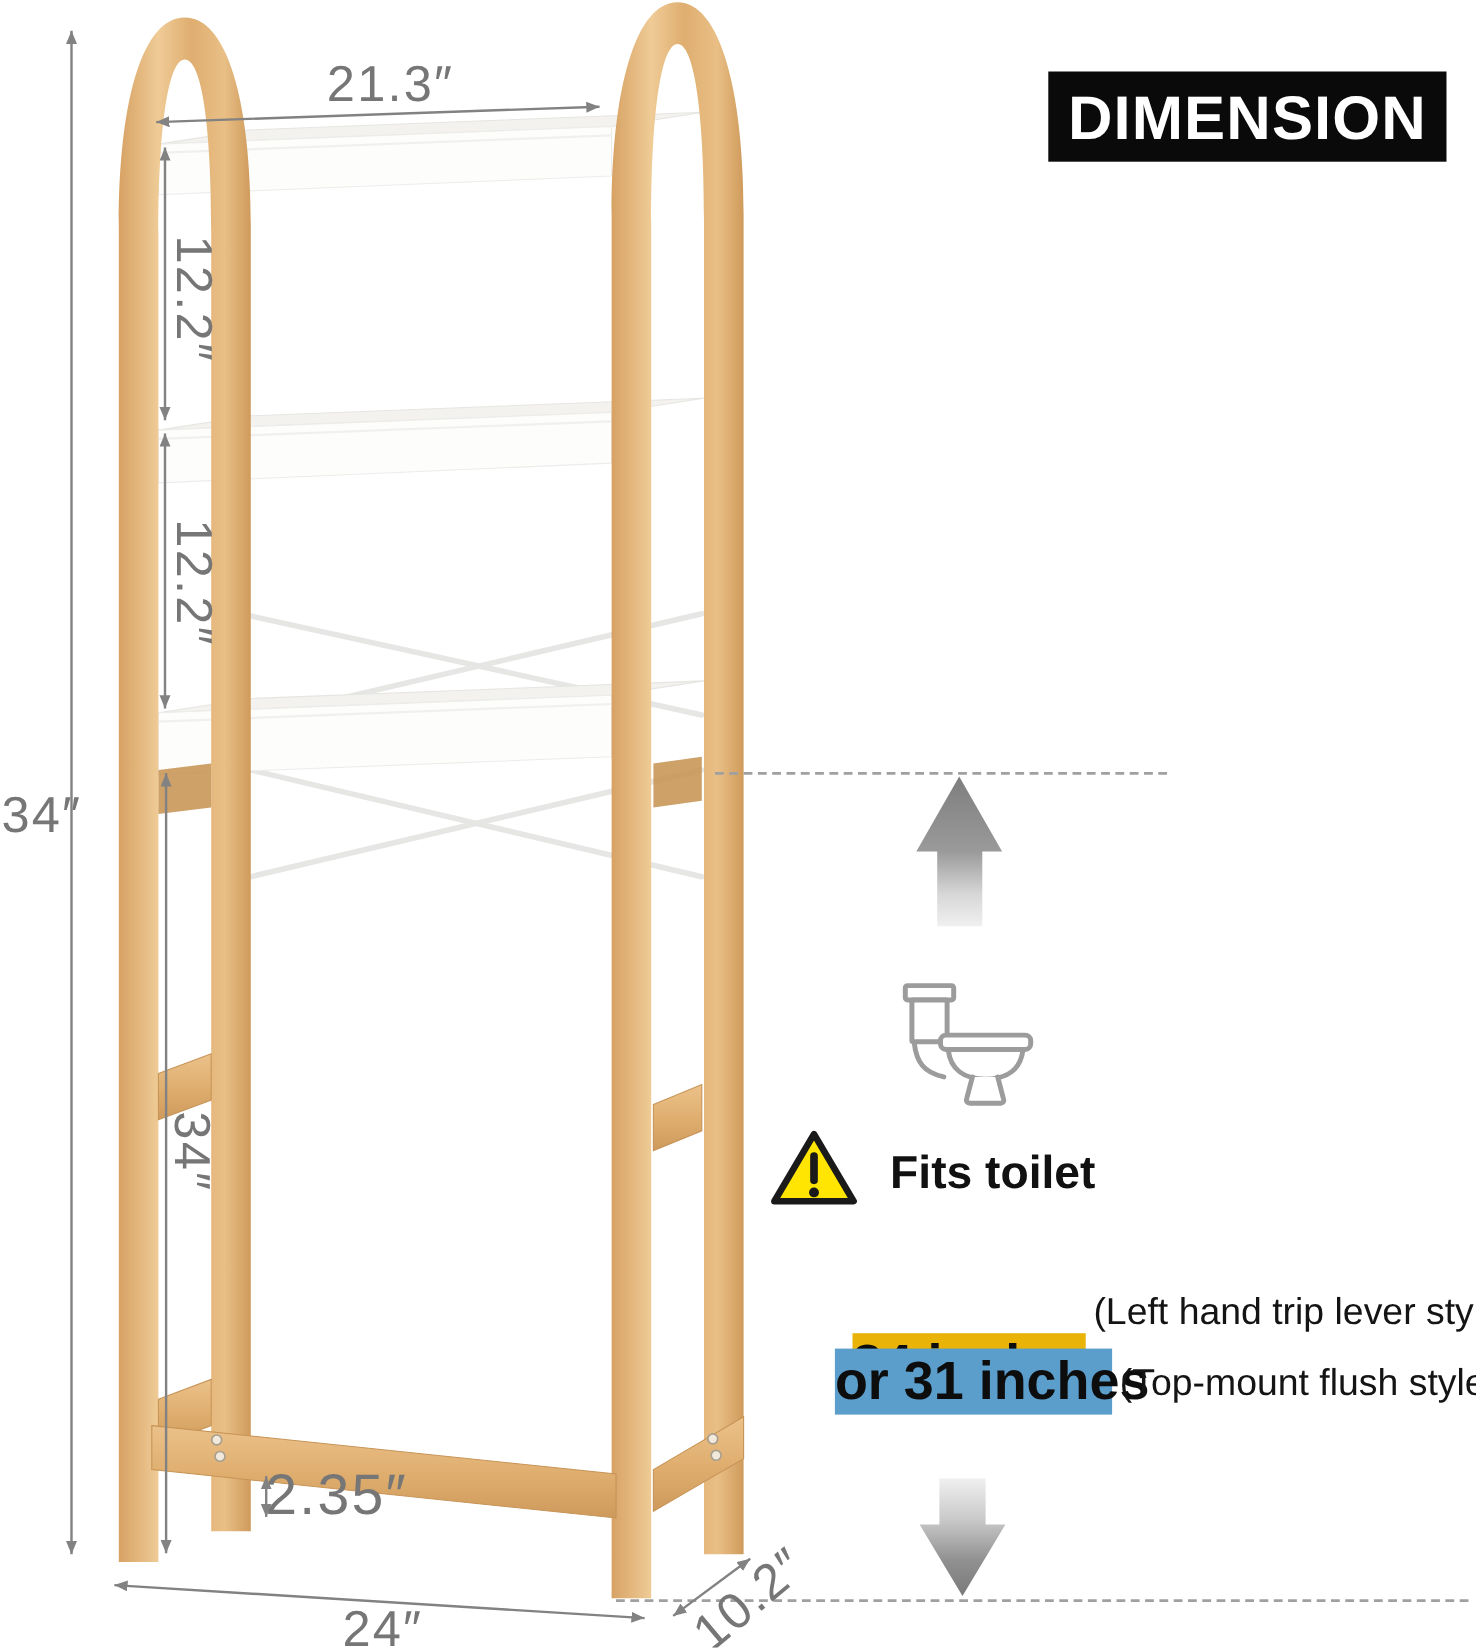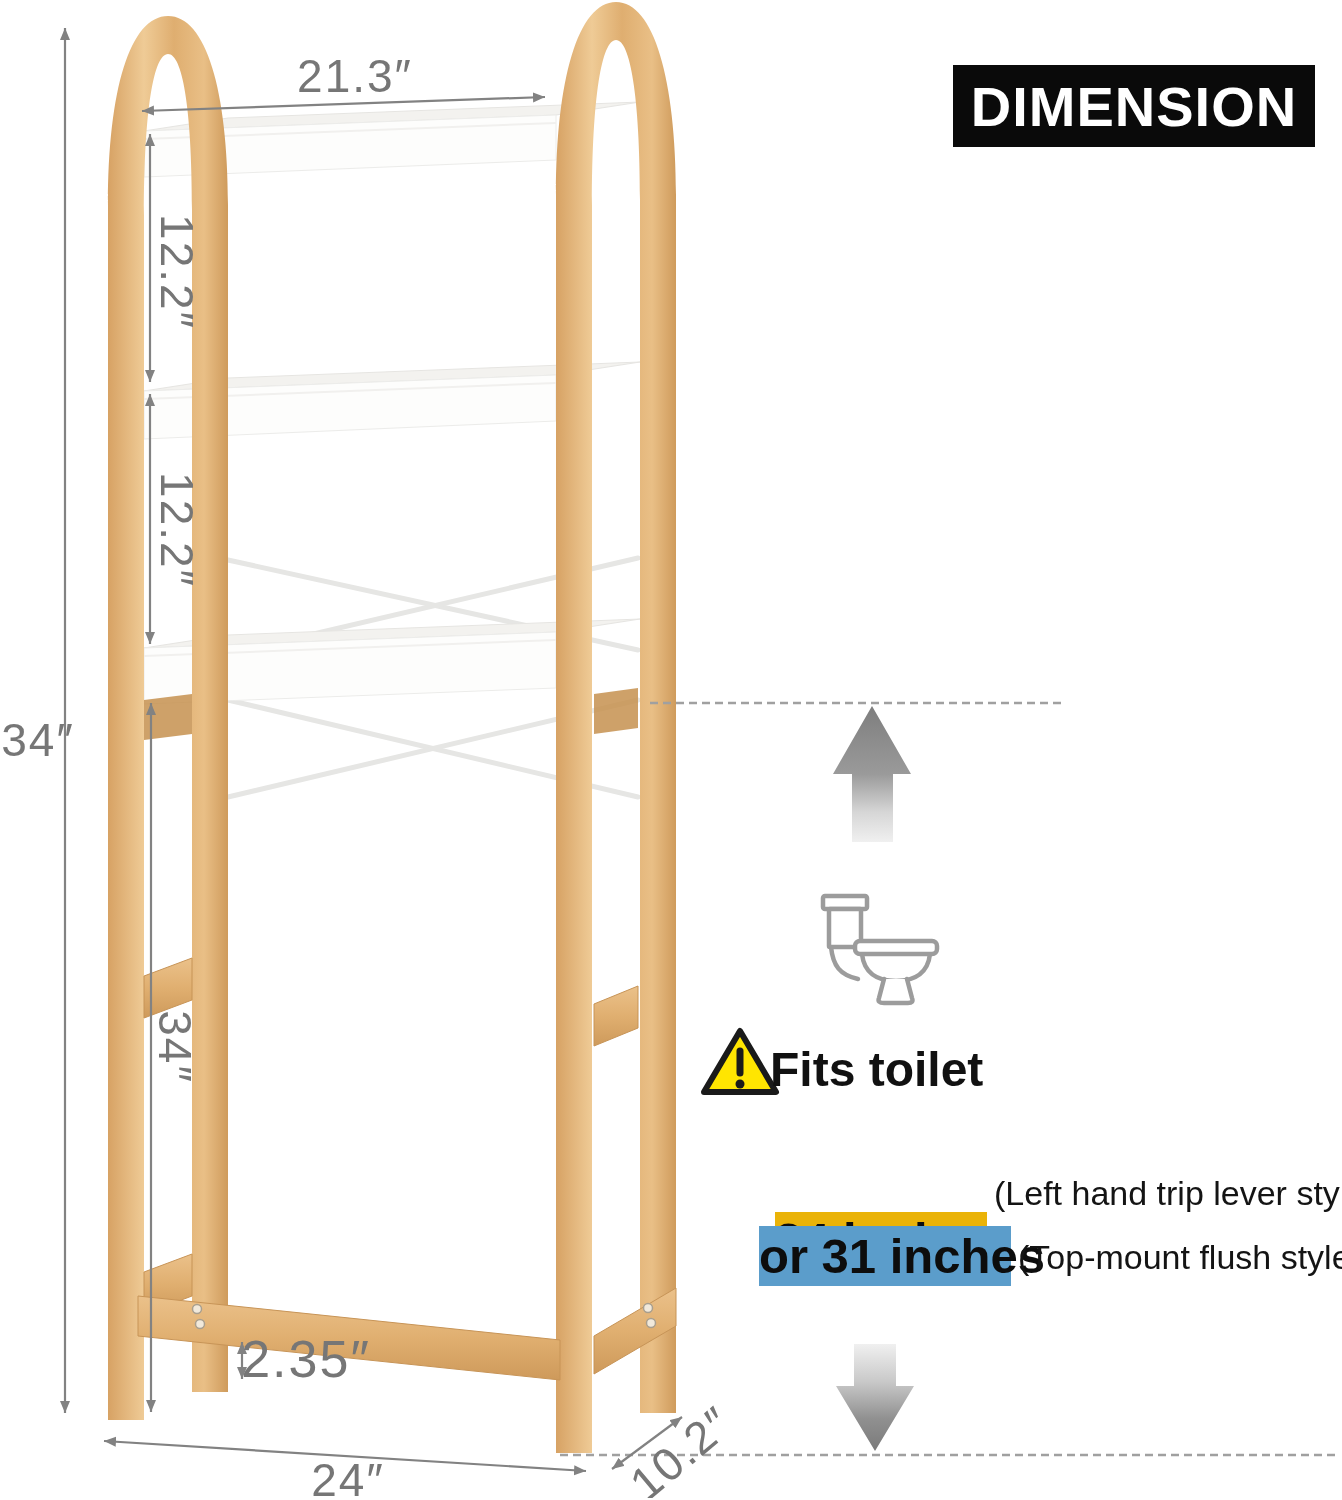--- a/index.html
+++ b/index.html
@@ -18,22 +18,22 @@
   .dim.rneg { transform:translate(-50%,-50%) rotate(-40deg); }
   .dim.small{ font-size:52px; }
 
   .banner {
     position:absolute; left:953px; top:65px; width:362px; height:82px;
     background:#0a0a0a; color:#ffffff; font-weight:bold; font-size:56px;
     text-align:center; line-height:84px; letter-spacing:1px;
   }
 
   .fits-line {
-    position:absolute; left:770px; width:265px; text-align:left;
-    color:#111111; font-weight:bold; font-size:48px; white-space:nowrap;
+    position:absolute; left:770px; width:265px; text-align:center;
+    color:#111111; font-weight:bold; font-size:42px; white-space:nowrap;
   }
   .hl {
     position:absolute; text-align:center; color:#0d0d0d; font-weight:bold;
     font-size:49px; white-space:nowrap;
   }
   .hl-note {
     position:absolute; color:#141414; font-size:34px; white-space:nowrap;
   }
 </style>
 </head>

